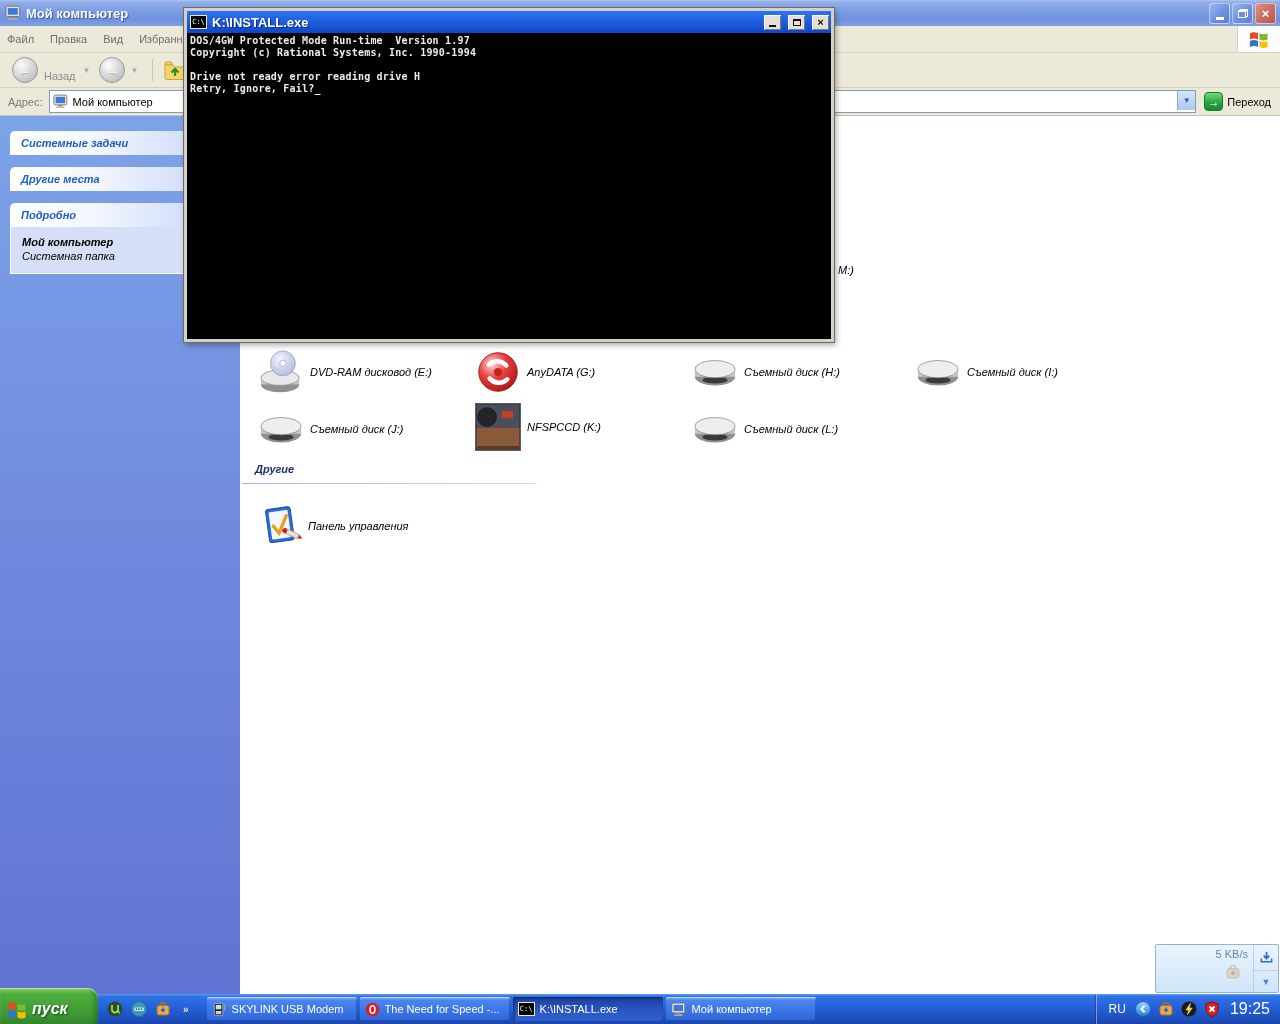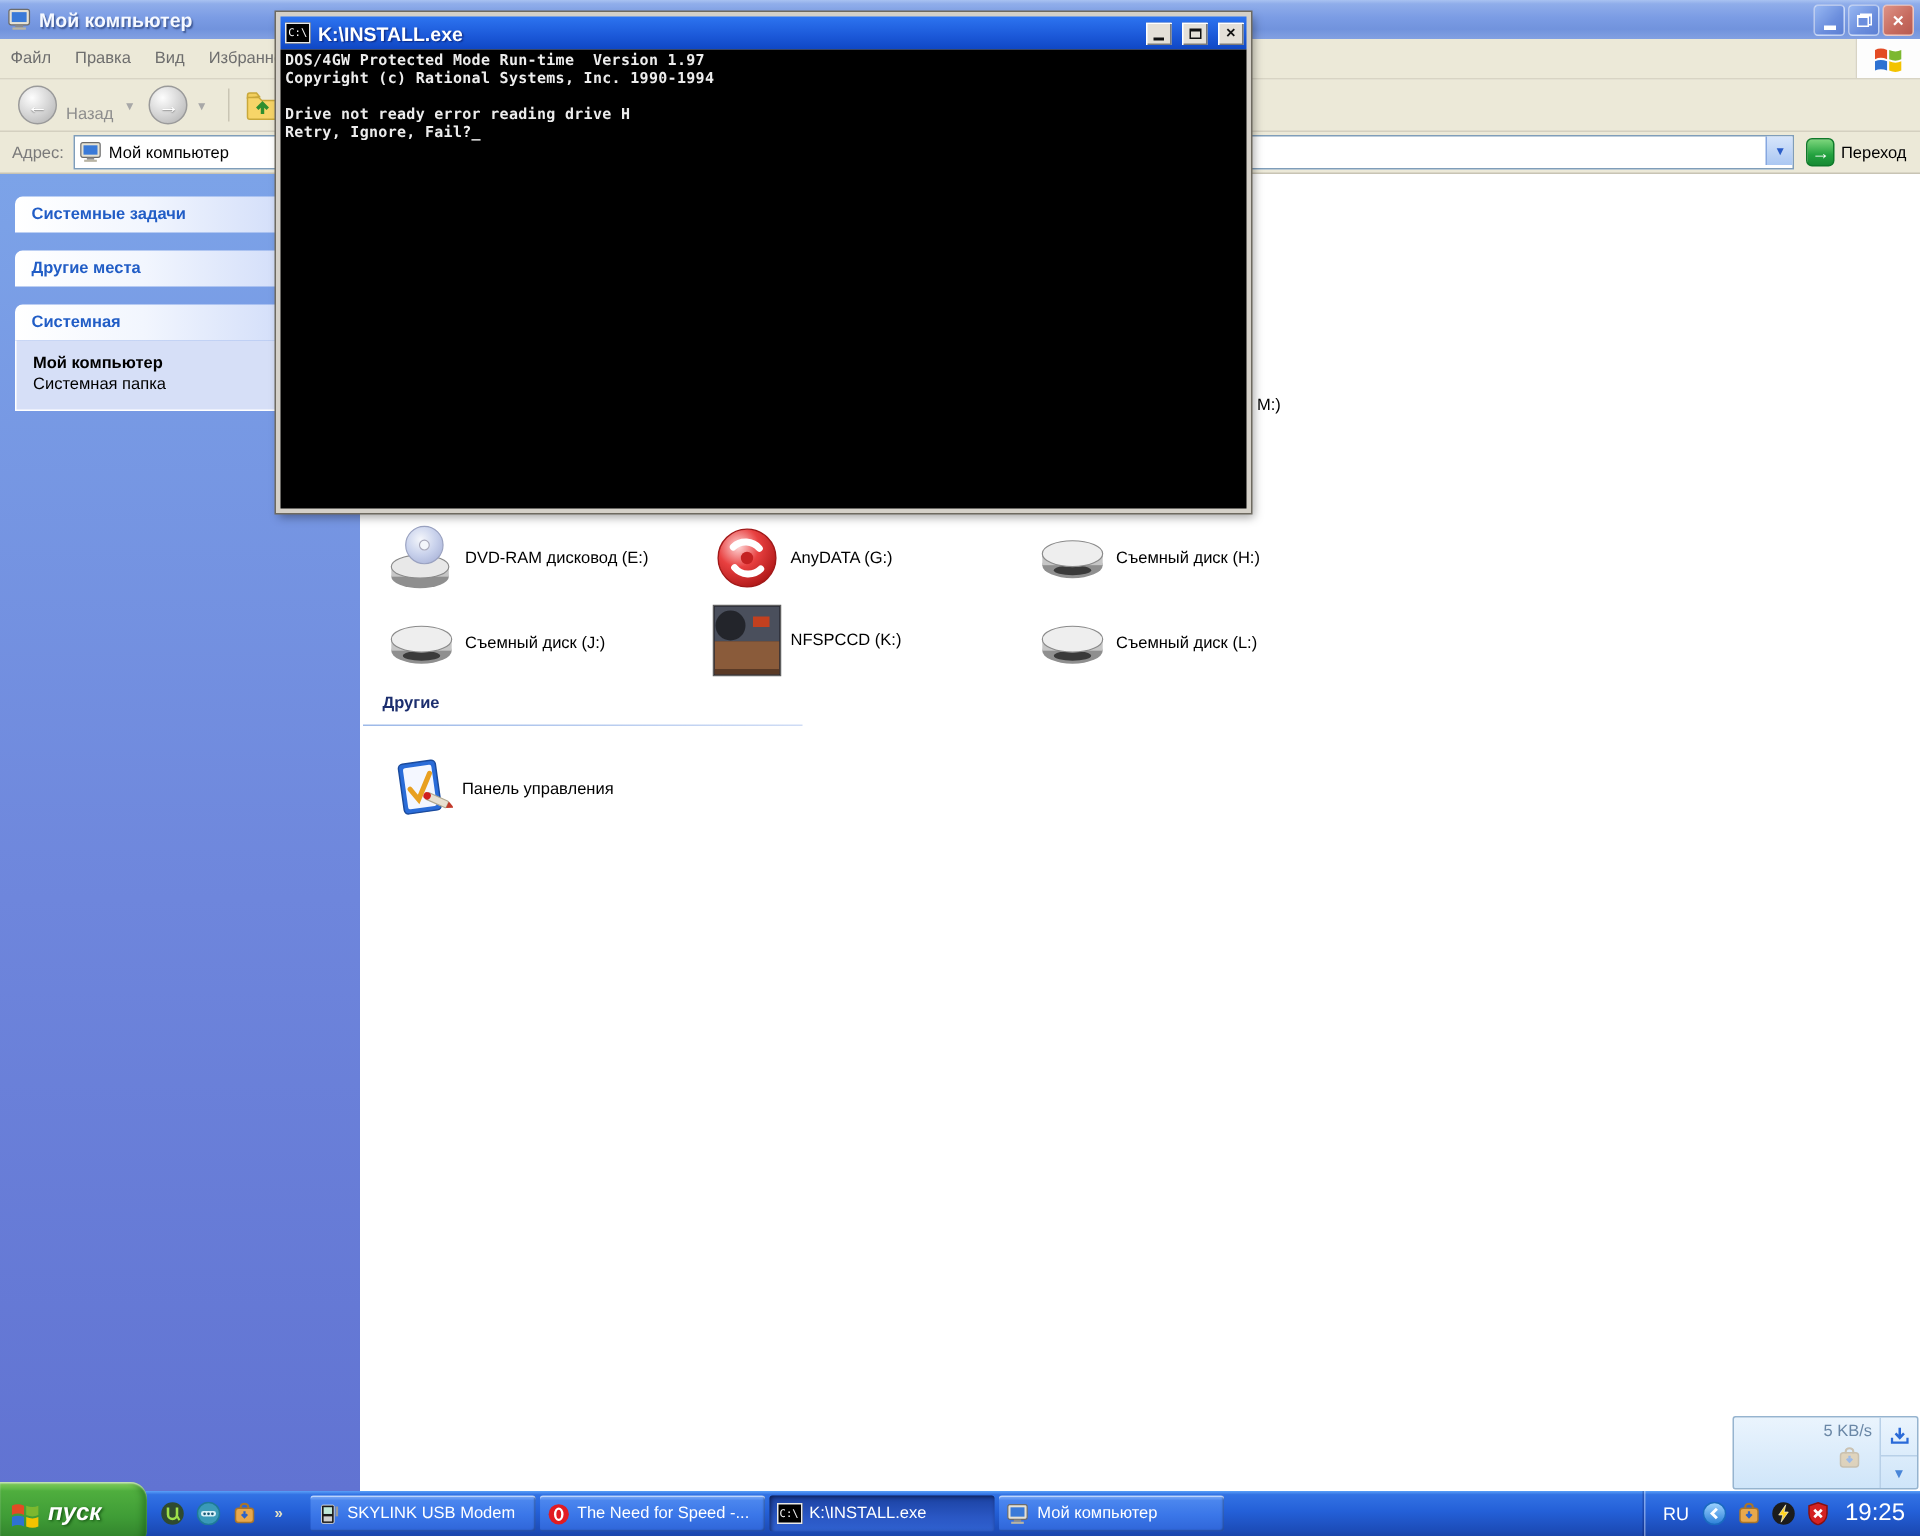--- a/index.html
+++ b/index.html
@@ -31,21 +31,21 @@
   .up-icon{width:24px;height:22px;}
 
   .addressbar{height:27px;flex:0 0 27px;background:#ece9d8;border-bottom:1px solid #c8c4b4;display:flex;align-items:center;padding:0 3px 0 8px;gap:6px;}
   .addr-label{color:#7a7a7a;}
   .addr-combo{flex:1;height:21px;background:#fff;border:1px solid #7f9db9;display:flex;align-items:center;padding-left:3px;gap:4px;position:relative;}
   .addr-combo .txt{color:#000;}
   .addr-dd{position:absolute;right:0;top:0;width:17px;height:19px;background:linear-gradient(180deg,#d7e5fb,#aac7f2);border-left:1px solid #86a7e0;display:flex;align-items:center;justify-content:center;color:#2a5cc8;font-size:8px;}
   .go-btn{display:flex;align-items:center;gap:4px;padding:0 6px 0 2px;color:#000;}
   .go-icon{width:19px;height:19px;border-radius:4px;background:linear-gradient(180deg,#7cd67c,#23a23f 60%,#178a33);border:1px solid #0f7a2a;color:#fff;font-weight:bold;display:flex;align-items:center;justify-content:center;font-size:12px;box-sizing:border-box;}
 
-  .win-body{flex:1;display:flex;position:relative;background:#7dd3fc;}
+  .win-body{flex:1;display:flex;position:relative;background:#7dd3fc;font-style:italic;}
   .sidebar{width:240px;flex:0 0 240px;background:linear-gradient(180deg,#7ca3e8 0%,#6e86dc 55%,#6173d2 100%);padding:15px 0 0 10px;box-sizing:border-box;}
   .panel{width:214px;margin-bottom:12px;}
   .panel-header{height:24px;border-radius:5px 5px 0 0;background:linear-gradient(90deg,#ffffff 0%,#f2f6fe 40%,#c7d5f8 100%);display:flex;align-items:center;padding:0 11px;color:#215dc6;font-weight:bold;}
   .panel-body{background:#d6dff7;border:1px solid #fff;border-top:none;padding:9px 11px 11px;color:#000;}
   .pb-title{font-weight:bold;margin-bottom:2px;}
 
   .content{flex:1;position:relative;background:#fff;}
   .tile{position:absolute;display:flex;align-items:center;height:48px;cursor:default;}
   .d-icon{width:46px;height:46px;flex:0 0 46px;display:flex;align-items:center;justify-content:center;}
   .tile-label{margin-left:6px;color:#000;white-space:nowrap;}
@@ -278,21 +278,21 @@
             <span>Системные задачи</span>
           </div>
         </div>
         <div class="panel">
           <div class="panel-header">
             <span>Другие места</span>
           </div>
         </div>
         <div class="panel">
           <div class="panel-header">
-            <span>Системная</span>
+            <span>Подробно</span>
           </div>
           <div class="panel-body">
             <div class="pb-title">Мой компьютер</div>
             <div class="pb-sub">Системная папка</div>
           </div>
         </div>
       </div>
 
       <div class="content">
         <span class="partial-label">M:)</span>
@@ -313,20 +313,28 @@
             </span>
           <span class="tile-label">AnyDATA (G:)</span>
         </div>
         <div class="tile" style="left:452px;top:232px">
           <span class="d-icon">
               <svg width="46" height="40">
                 <use href="#i-removable"></use>
               </svg>
             </span>
           <span class="tile-label">Съемный диск (H:)</span>
+        </div>
+        <div class="tile" style="left:675px;top:232px">
+          <span class="d-icon">
+              <svg width="46" height="40">
+                <use href="#i-removable"></use>
+              </svg>
+            </span>
+          <span class="tile-label">Съемный диск (I:)</span>
         </div>
         <div class="tile" style="left:18px;top:289px">
           <span class="d-icon">
               <svg width="46" height="40">
                 <use href="#i-removable"></use>
               </svg>
             </span>
           <span class="tile-label">Съемный диск (J:)</span>
         </div>
         <div class="tile" style="left:235px;top:287px">

